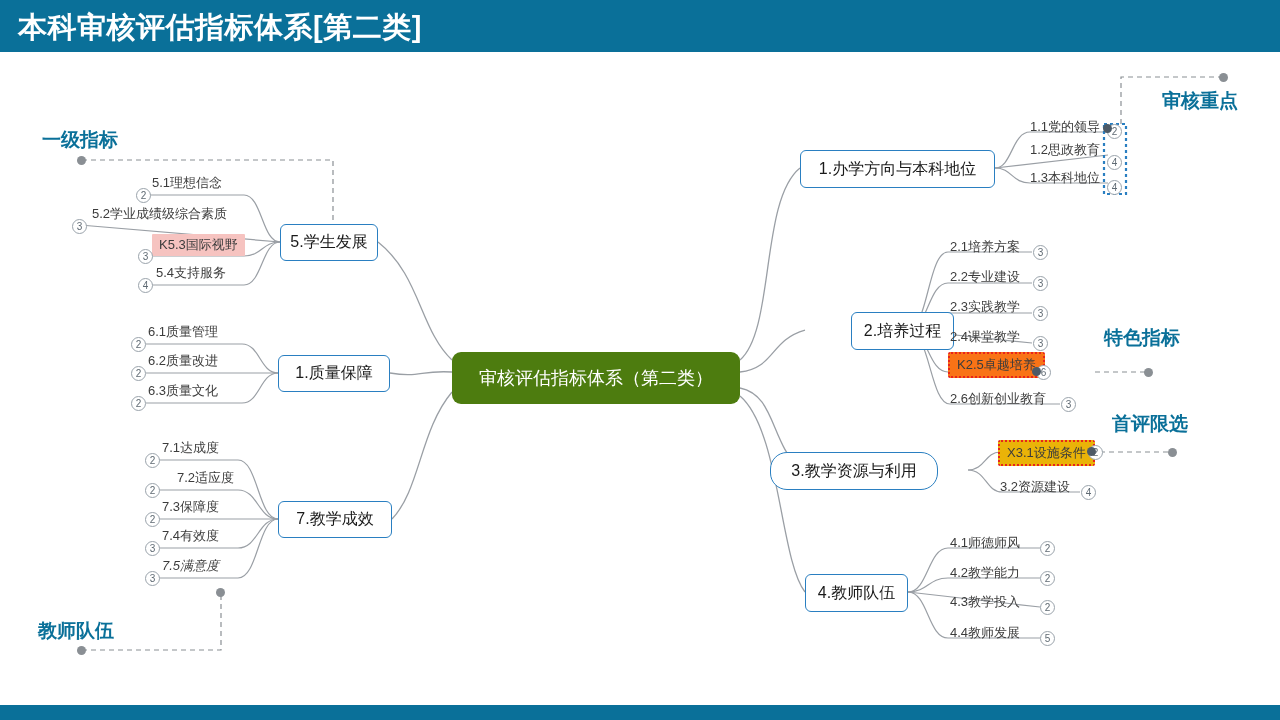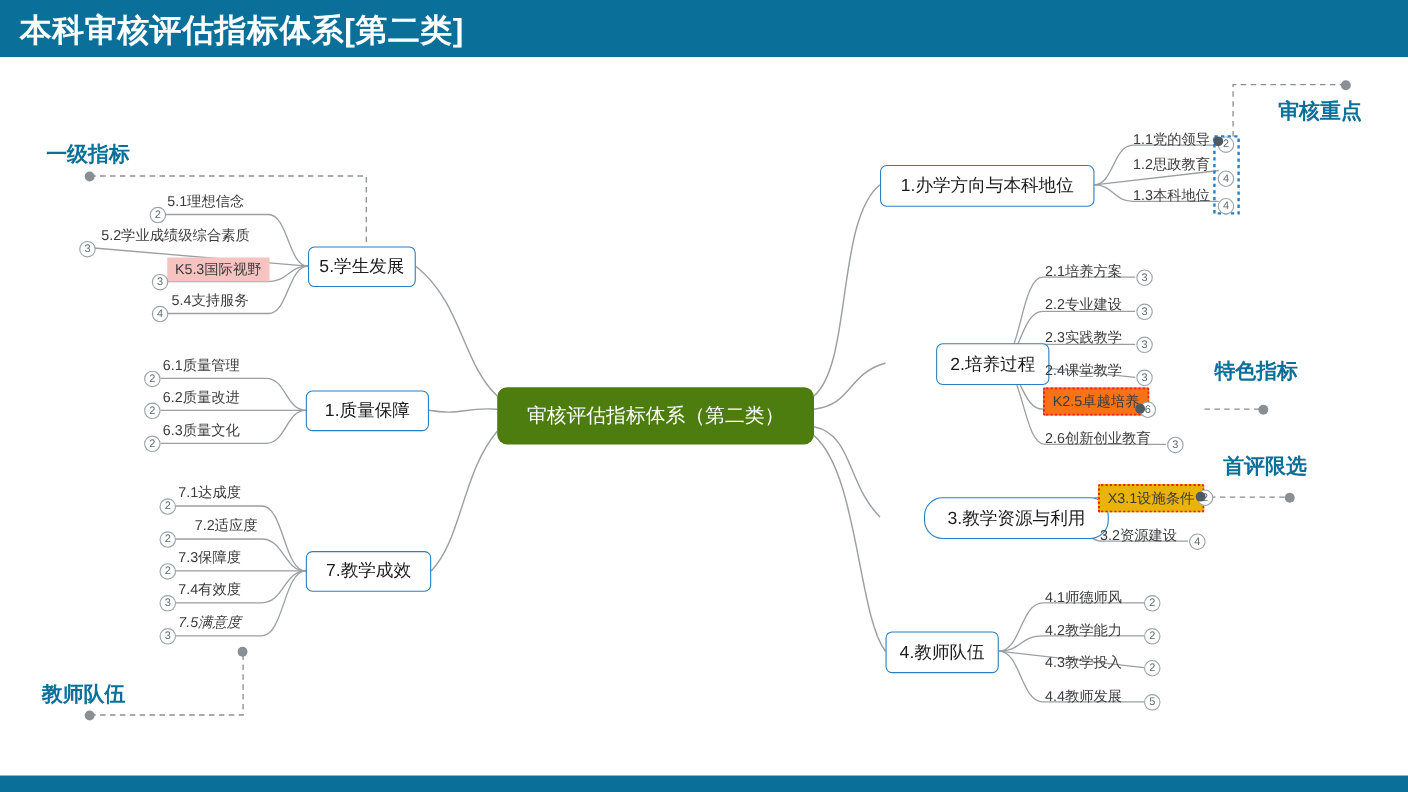--- a/index.html
+++ b/index.html
@@ -168,21 +168,21 @@
   <div class="node center-node" style="left:452px;top:352px;width:288px;height:52px;">
     <span>审核评估指标体系（第二类）</span>
   </div>
 
   <div class="node lvl1" style="left:800px;top:150px;width:195px;height:38px;">
     <span>1.办学方向与本科地位</span>
   </div>
   <div class="node lvl1" style="left:805px;top:312px;width:103px;height:38px;margin-left:46px;">
     <span>2.培养过程</span>
   </div>
-  <div class="node lvl1" style="left:840px;top:452px;width:168px;height:38px;border-radius:17px;">
+  <div class="node lvl1" style="left:770px;top:452px;width:168px;height:38px;border-radius:17px;">
     <span>3.教学资源与利用</span>
   </div>
   <div class="node lvl1" style="left:805px;top:574px;width:103px;height:38px;text-align:center;">
     <span>4.教师队伍</span>
   </div>
   <div class="node lvl1" style="left:280px;top:224px;width:98px;height:37px;">
     <span>5.学生发展</span>
   </div>
   <div class="node lvl1" style="left:278px;top:355px;width:112px;height:37px;">
     <span>1.质量保障</span>

